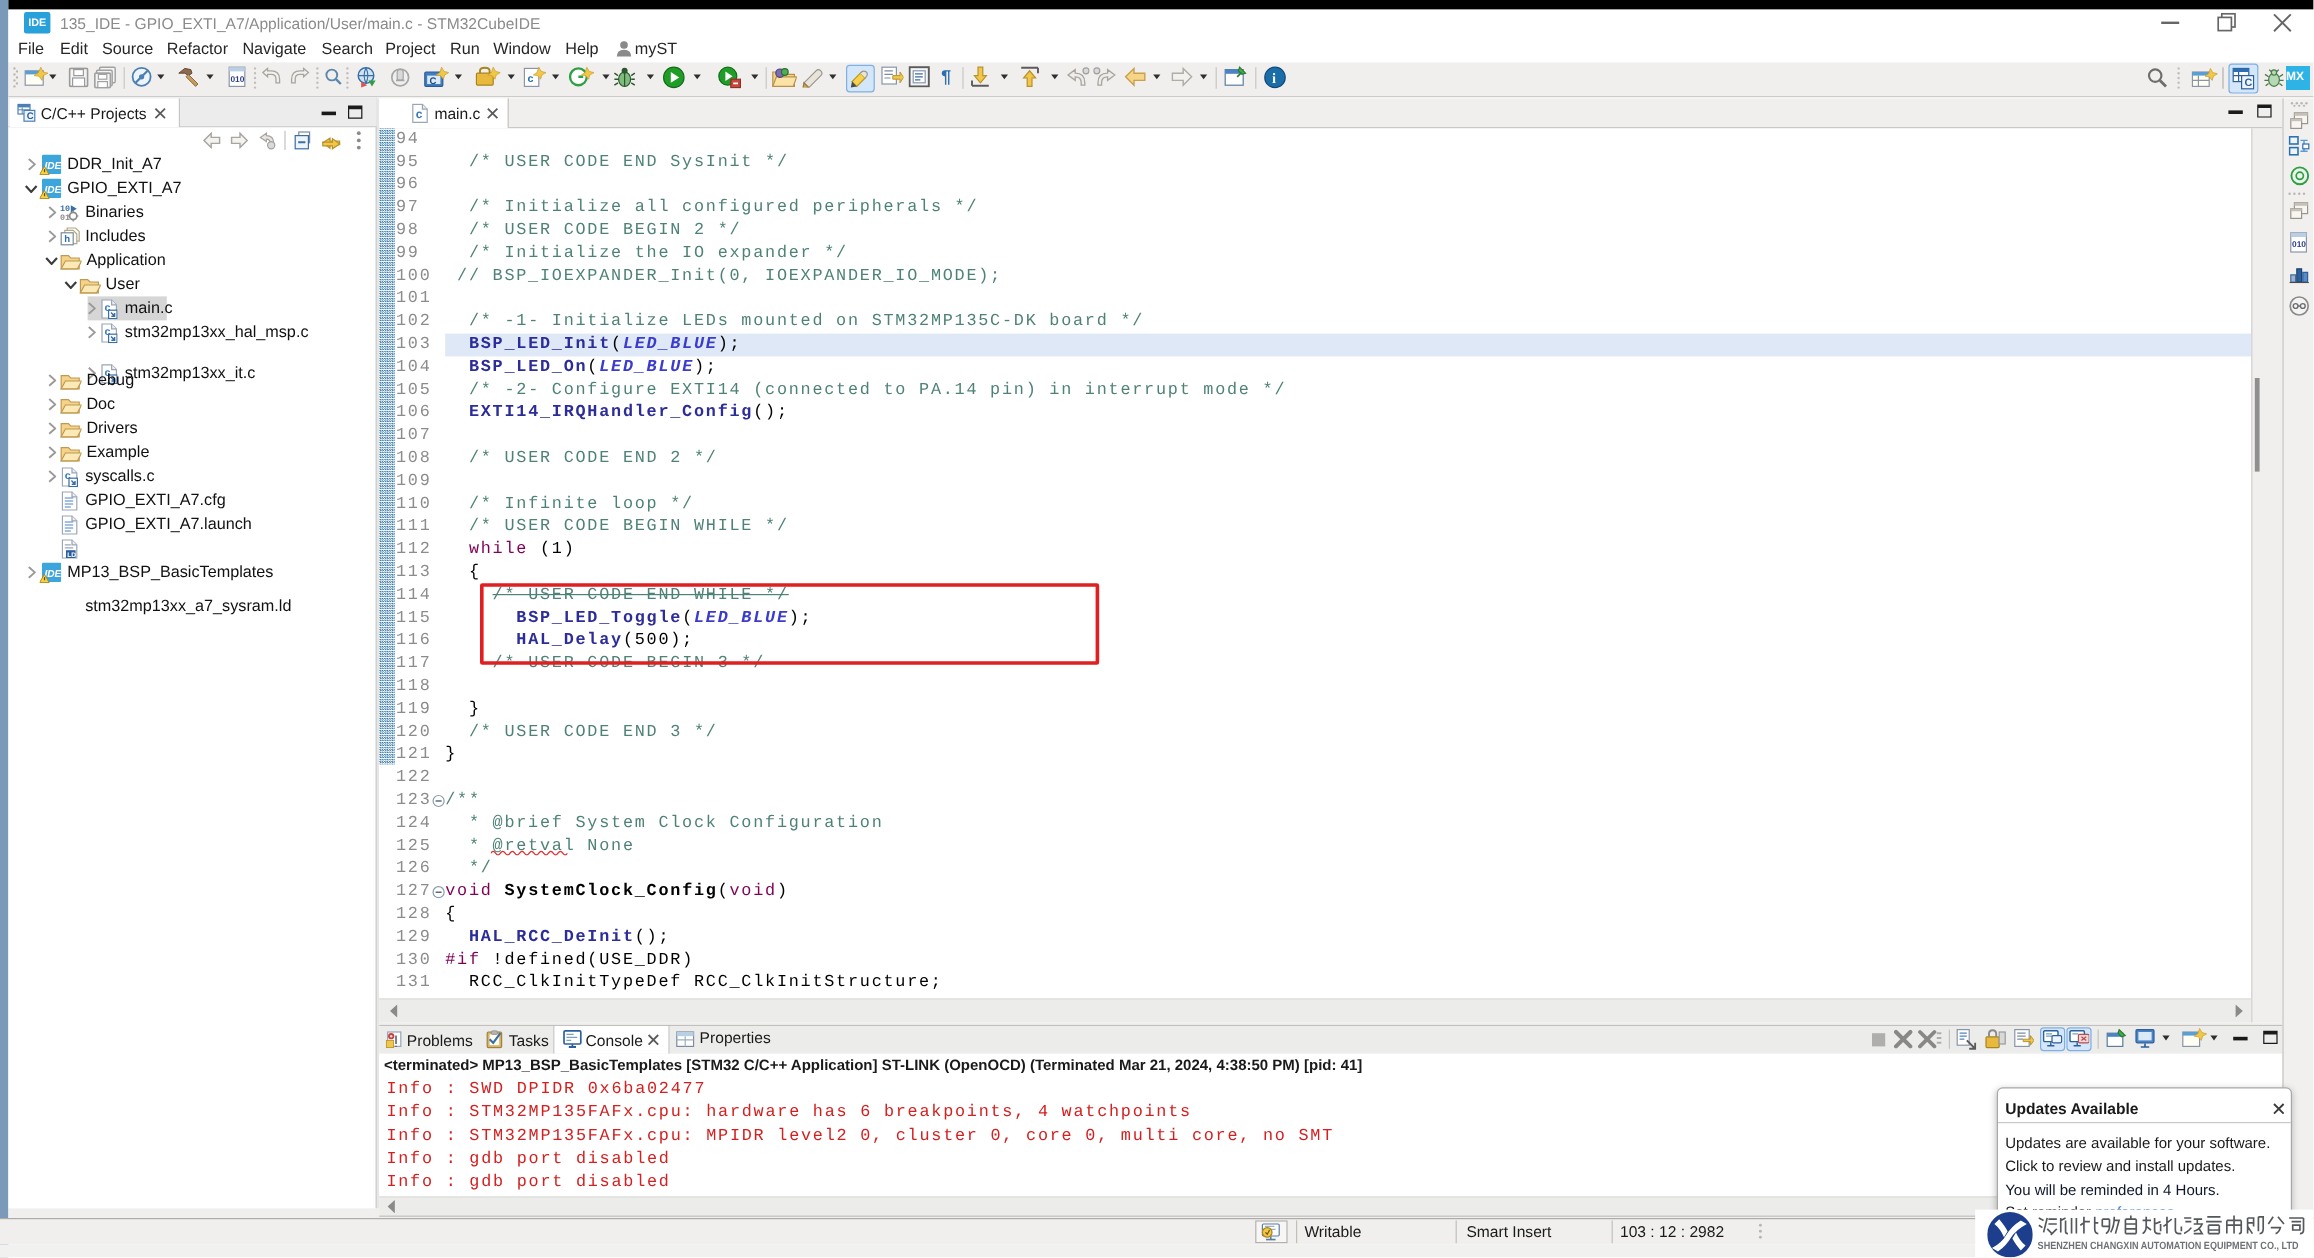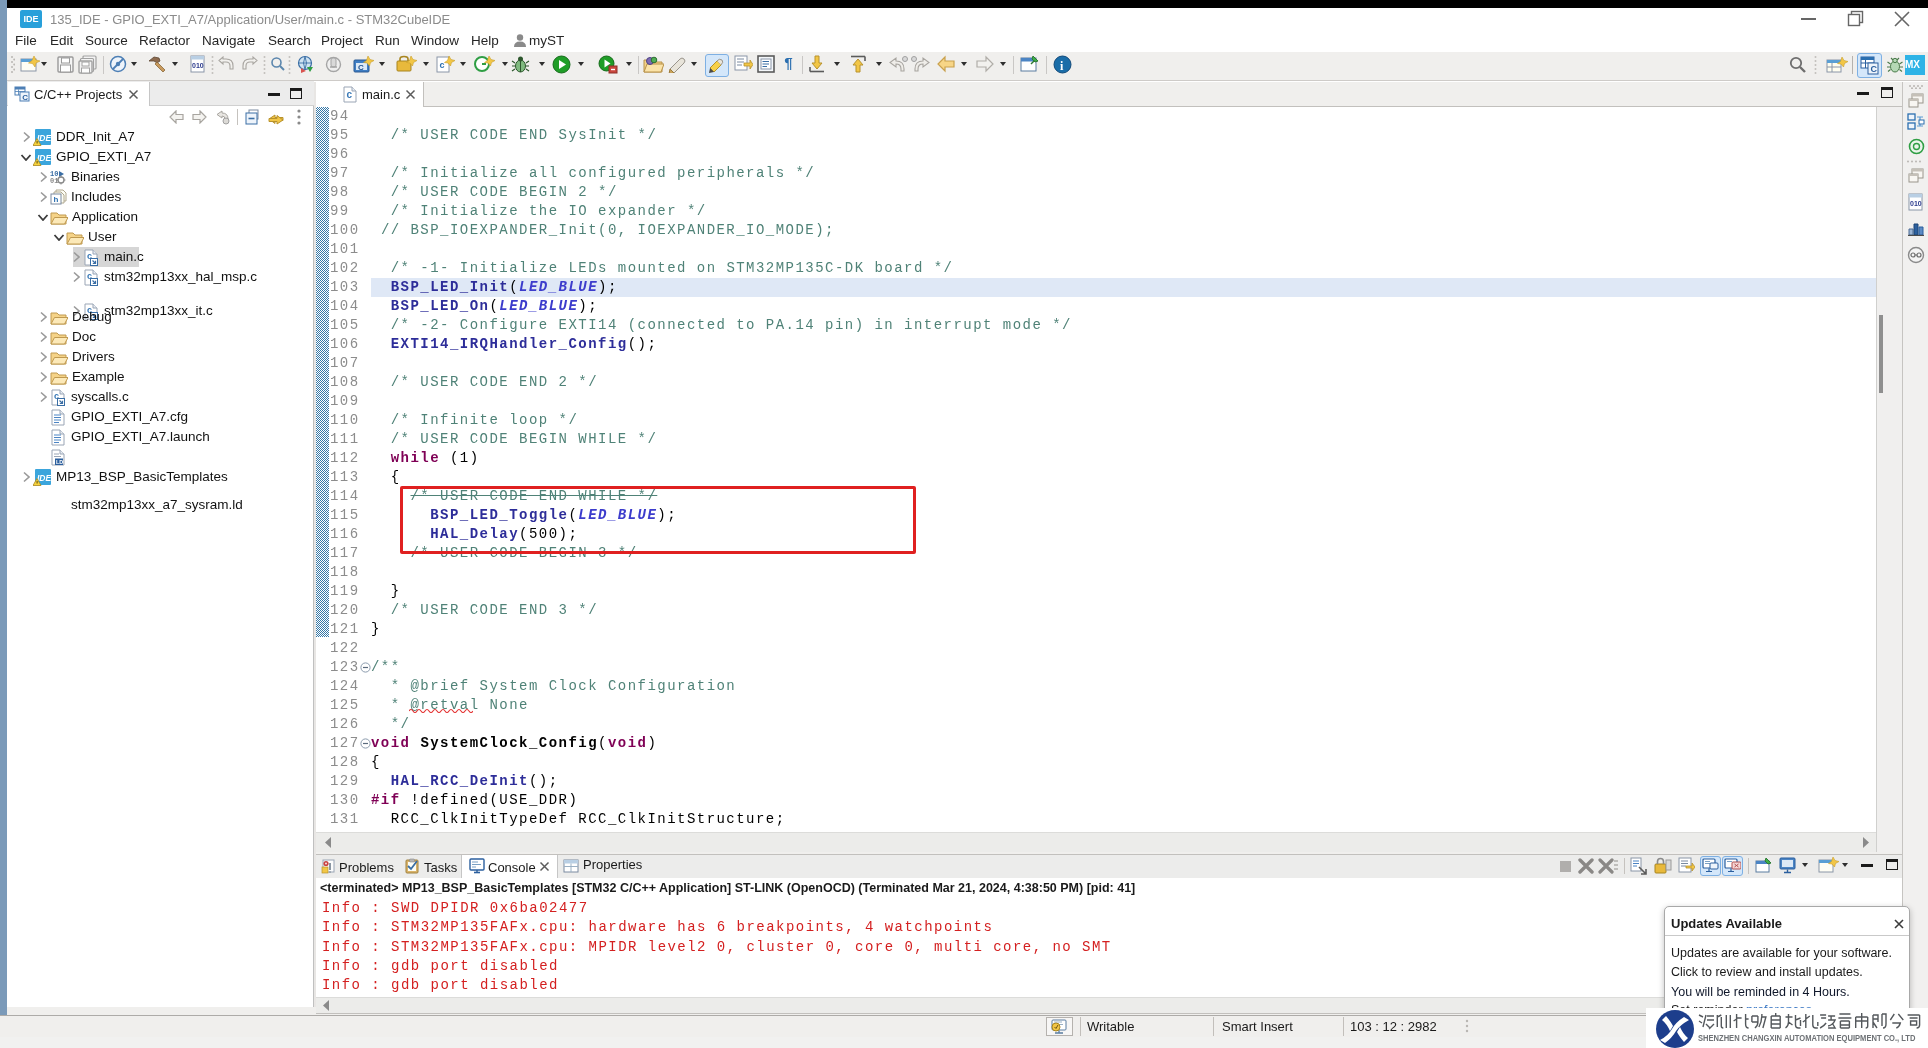--- a/index.html
+++ b/index.html
@@ -3,21 +3,21 @@
 <meta charset="utf-8">
 <style>
 *{margin:0;padding:0;box-sizing:border-box;}
 html,body{width:1928px;height:1048px;overflow:hidden;}
 body{position:relative;background:#ffffff;font-family:"Liberation Sans",sans-serif;color:#1a1a1a;}
 .abs{position:absolute;}
 .mono{font-family:"Liberation Mono",monospace;}
 .codefont{font-family:"Liberation Mono",monospace;font-size:14px;letter-spacing:1.47px;line-height:19px;white-space:pre;}
 .codefont div{white-space:pre;height:19px;}
 .cmt{color:#4f8277;}
-.kw{color:#7f0055;font-weight:bold;}
+.kw{color:#7f0055;font-weight:normal;}
 .fn{color:#2d2d99;font-weight:bold;}
 .en{color:#3c3ccc;font-weight:bold;font-style:italic;}
 .st{text-decoration:line-through;}
 .vsep{position:absolute;width:1px;background:#c9c7c5;top:56px;height:18px;}
 .dd{position:absolute;width:0;height:0;border-left:3.5px solid transparent;border-right:3.5px solid transparent;border-top:4px solid #2e2e2e;top:62px;}
 .treerow{position:absolute;left:0;height:20px;width:306px;font-size:13.5px;line-height:20px;color:#111;}
 svg{display:block;}
 </style>
 </head>
 <body>

